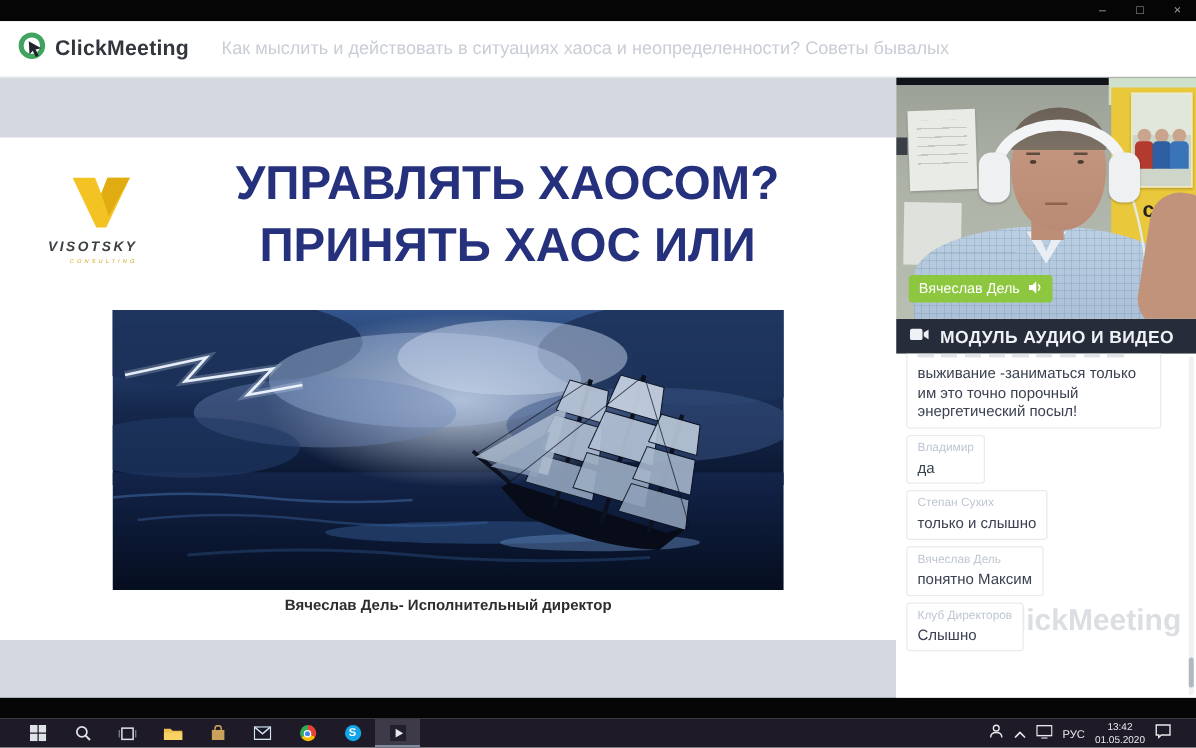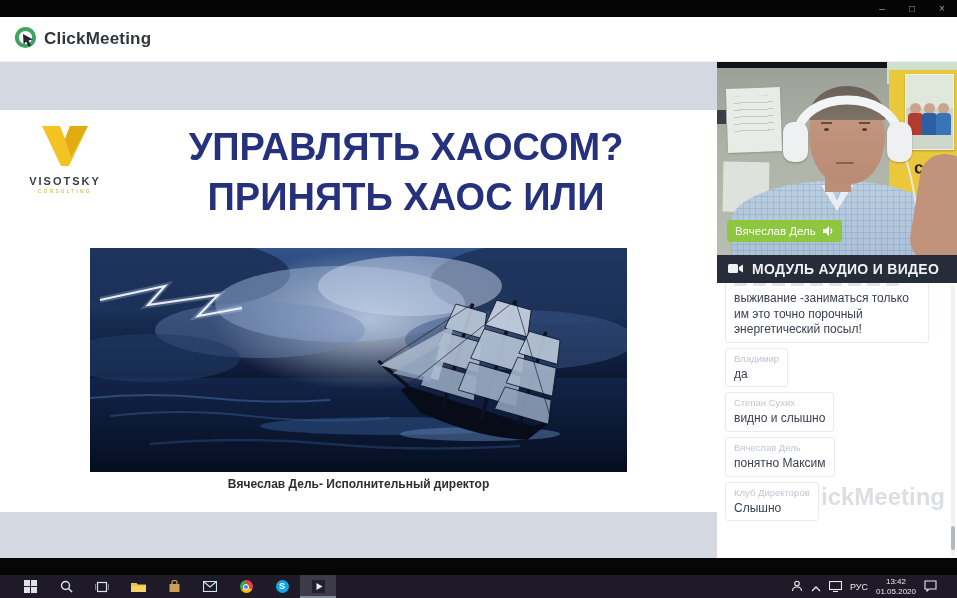--- a/index.html
+++ b/index.html
@@ -14,21 +14,21 @@
   .appheader{height:45px;background:#fff;border-bottom:1px solid #eceef1;box-sizing:border-box;display:flex;align-items:center;}
   .brand{display:flex;align-items:center;gap:7px;margin-left:14px;}
   .brand-text{font-size:17px;font-weight:bold;color:#32373d;letter-spacing:.2px;}
   .webinar-title{margin-left:26px;font-size:14.5px;color:#c9cdd6;white-space:nowrap;}
 
   
   .main{display:flex;height:496px;}
   .stage{width:717px;background:#d4d9e1;position:relative;overflow:hidden;}
   .slide{position:absolute;left:0;top:48px;width:717px;height:402px;background:#fff;}
 
-  .visotsky{position:absolute;left:20px;top:16px;width:90px;text-align:center;}
+  .visotsky{position:absolute;left:20px;top:32px;width:90px;text-align:right;font-style:italic;}
   .v-name{font-size:11px;font-weight:bold;color:#3c4043;letter-spacing:2px;margin-top:3px;}
   .v-sub{font-size:4.5px;color:#d5a517;letter-spacing:2.5px;margin-top:2px;}
 
   .slide-title{position:absolute;left:108px;top:12px;width:596px;text-align:center;font-weight:bold;color:#25317c;font-size:38px;line-height:1.32;}
 
   .ship{position:absolute;left:90px;top:138px;width:537px;height:224px;}
   .ship svg{display:block;width:100%;height:100%;}
 
   .slide-caption{position:absolute;left:0;top:366px;width:717px;text-align:center;font-size:12px;font-weight:bold;color:#2e2e2e;line-height:1.35;}
 
@@ -106,20 +106,21 @@
   <div class="appheader">
     <div class="brand">
       <span>
         <svg width="23" height="23" viewBox="0 0 23 23">
           <circle cx="11.5" cy="11.5" r="8.6" fill="none" stroke="#3fa45f" stroke-width="4"></circle>
           <polygon points="9,8 19,13.5 14.5,14.6 17,19.5 14.6,20.6 12.2,15.6 9.6,18.6" fill="#22262b"></polygon>
         </svg>
       </span>
       <span class="brand-text">ClickMeeting</span>
     </div>
+    <div class="webinar-title">Как мыслить и действовать в ситуациях хаоса и неопределенности? Советы бывалых</div>
   </div>
 
   <div class="main">
 
     <div class="stage">
       <div class="slide">
 
         <div class="visotsky">
           <svg width="58" height="42" viewBox="0 0 58 42">
             <polygon points="6,0 24,0 29,13 34,0 52,0 33,40 25,40" fill="#f3c223"></polygon>
@@ -264,21 +265,21 @@
           <div class="cutline"></div>
 
           <div class="text">выживание -заниматься только им это точно порочный энергетический посыл!</div>
         </div>
         <div class="msg">
           <div class="author">Владимир</div>
           <div class="text">да</div>
         </div>
         <div class="msg">
           <div class="author">Степан Сухих</div>
-          <div class="text">видно и слышно</div>
+          <div class="text">только и слышно</div>
         </div>
         <div class="msg">
           <div class="author">Вячеслав Дель</div>
           <div class="text">понятно Максим</div>
         </div>
         <div class="msg">
           <div class="author">Клуб Директоров</div>
           <div class="text">Слышно</div>
         </div>
 

